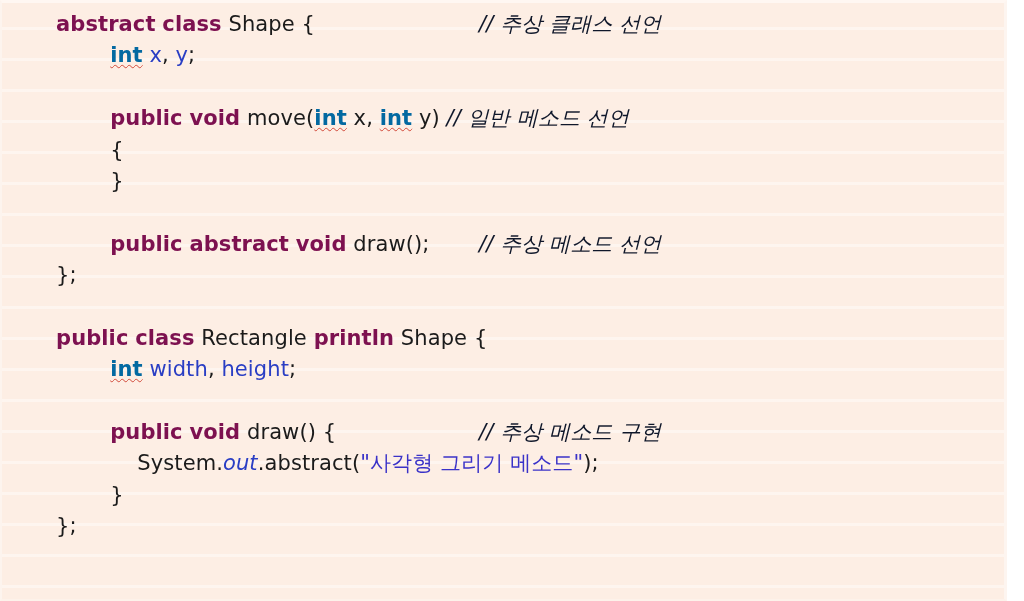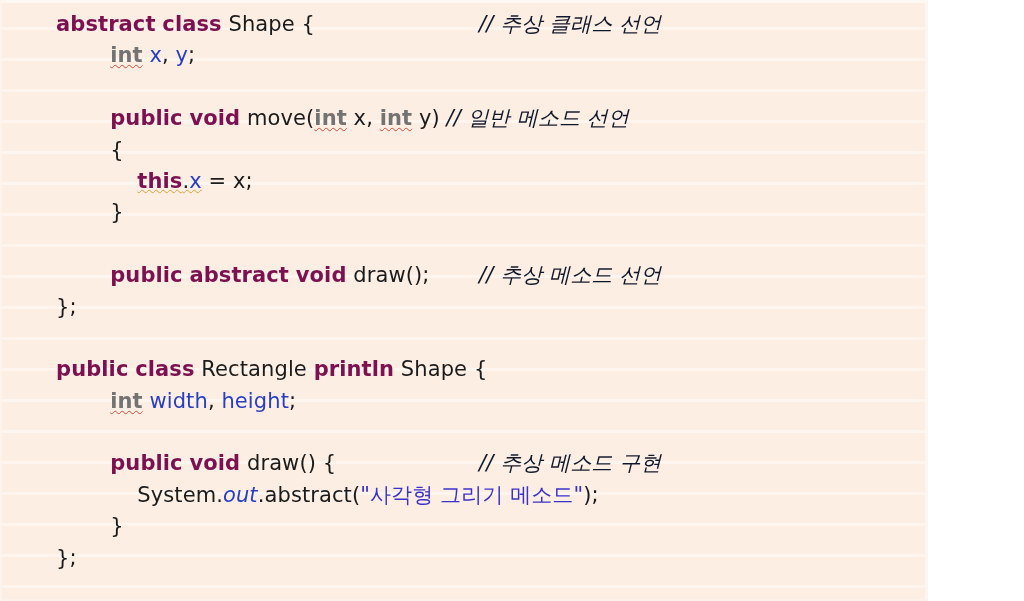--- a/index.html
+++ b/index.html
@@ -8,21 +8,21 @@
     padding: 0;
     background: #ffffff;
   }
   body {
     font-family: "DejaVu Sans", sans-serif;
   }
 
   
   #code-panel {
     position: relative;
-    width: 928px;
+    width: 1007px;
     height: 601px;
     box-sizing: border-box;
     background: #fdeee4;
     overflow: hidden;
     border-top: 3px solid #fff7f2;
     border-left: 2px solid #fdf4ee;
     border-right: 3px solid #fdf5f0;
     border-bottom: 2px solid #fdf2ea;
   }
 
@@ -63,21 +63,21 @@
   .code-line.blank {
     height: 31.4px;
   }
 
   
   .kw {                 
     color: #7d1150;
     font-weight: bold;
   }
   .kw-sq {              
-    color: #737373;
+    color: #0369a1;
     font-weight: bold;
     text-decoration: underline;
     text-decoration-style: wavy;
     text-decoration-color: #d24a3a;
     text-decoration-thickness: 1px;
     text-underline-offset: 2px;
   }
   .var {                
     color: #2a3ec4;
   }
@@ -117,21 +117,20 @@
 <body>
 
 <div id="code-panel">
   <div id="stripe-layer"></div>
   <div id="code-body">
       <div class="code-line" style="position: relative;"><span class="kw">abstract</span><span class="plain"> </span><span class="kw">class</span><span class="plain"> Shape {</span><span class="cmt" style="position: absolute; left: 477px;">// 추상 클래스 선언</span></div>
       <div class="code-line"><span>        </span><span class="kw-sq">int</span><span class="plain"> </span><span class="var">x</span><span class="plain">, </span><span class="var">y</span><span class="plain">;</span></div>
       <div class="code-line blank">&nbsp;</div>
       <div class="code-line"><span>        </span><span class="kw">public</span><span class="plain"> </span><span class="kw">void</span><span class="plain"> move(</span><span class="kw-sq">int</span><span class="plain"> x, </span><span class="kw-sq">int</span><span class="plain"> y)</span><span class="cmt"><span> // 일반 </span><span class="sq-soft">메소드</span><span> 선언</span></span></div>
       <div class="code-line"><span>        </span><span class="plain">{</span></div>
-      <div class="code-line"><span>            </span><span class="thisgrp"><span class="thisref">this</span><span class="plain">.</span><span class="var">x</span></span><span class="plain"> = x;</span></div>
       <div class="code-line"><span>        </span><span class="plain">}</span></div>
       <div class="code-line blank">&nbsp;</div>
       <div class="code-line" style="position: relative;"><span>        </span><span class="kw">public</span><span class="plain"> </span><span class="kw">abstract</span><span class="plain"> </span><span class="kw">void</span><span class="plain"> draw();</span><span class="cmt" style="position: absolute; left: 477px;"><span>// 추상 </span><span class="sq-soft">메소드</span><span> 선언</span></span></div>
       <div class="code-line"><span class="plain">};</span></div>
       <div class="code-line blank">&nbsp;</div>
       <div class="code-line"><span class="kw">public</span><span class="plain"> </span><span class="kw">class</span><span class="plain"> Rectangle </span><span class="kw">println</span><span class="plain"> Shape {</span></div>
       <div class="code-line"><span>        </span><span class="kw-sq">int</span><span class="plain"> </span><span class="var">width</span><span class="plain">, </span><span class="var">height</span><span class="plain">;</span></div>
       <div class="code-line blank">&nbsp;</div>
       <div class="code-line" style="position: relative;"><span>        </span><span class="kw">public</span><span class="plain"> </span><span class="kw">void</span><span class="plain"> draw() {</span><span class="cmt" style="position: absolute; left: 477px;"><span>// 추상 </span><span class="sq-soft">메소드</span><span> 구현</span></span></div>
       <div class="code-line sq-soft-row"><span>            </span><span class="plain">System</span><span class="plain">.</span><span class="field-static">out</span><span class="plain">.abstract(</span><span class="str">"사각형 그리기 메소드"</span><span class="plain">);</span></div>

